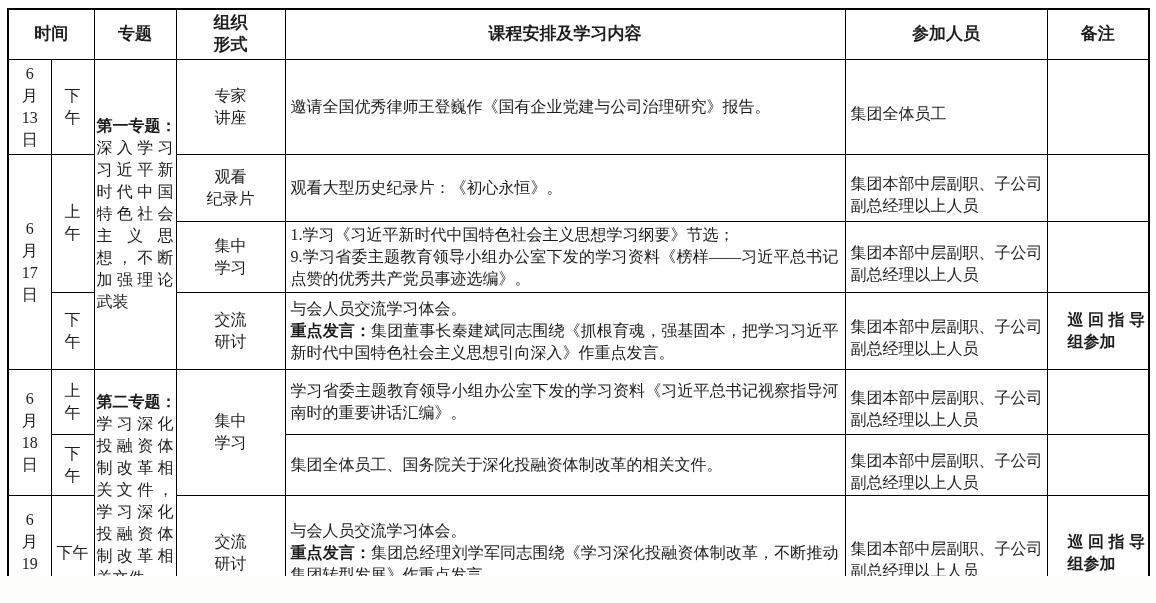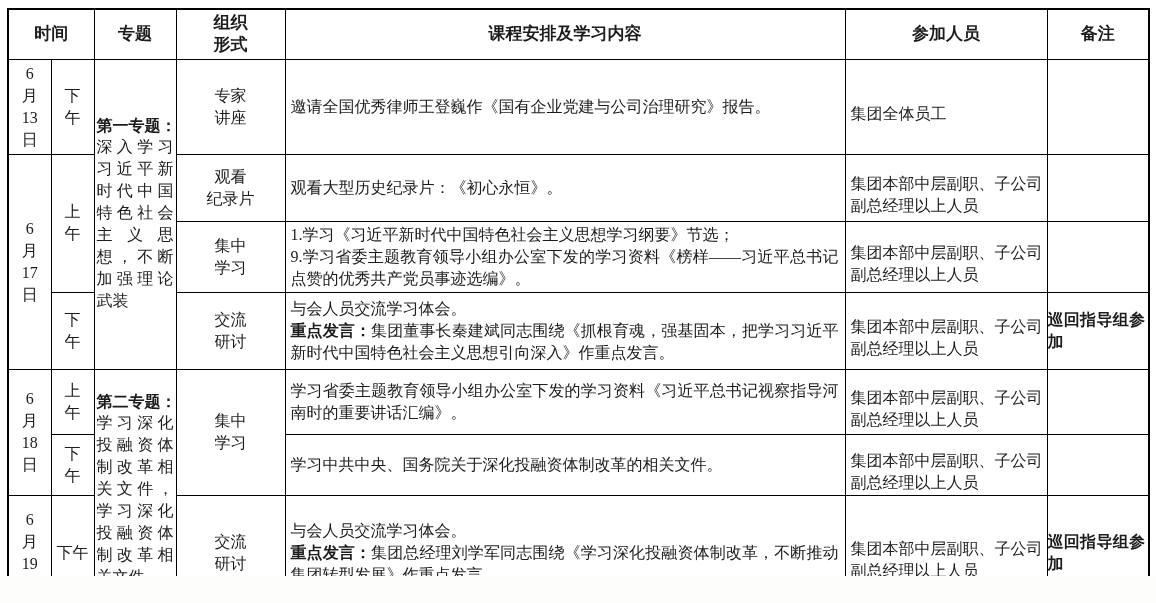--- a/index.html
+++ b/index.html
@@ -47,39 +47,38 @@
     padding: 1px 2px;
     vertical-align: middle;
   }
   td.topic .topic-title {
     font-weight: bold;
     white-space: nowrap;
   }
   td.topic .topic-body {
     text-align: justify;
     text-justify: inter-ideograph;
-    font-family: Liberation Mono, monospace;
   }
   td.content {
     text-align: justify;
     text-justify: inter-ideograph;
     padding: 1px 6px 1px 5px;
     margin-top: 11px;
   }
   td.content .para b { font-weight: bold; }
   td.participants {
     text-align: justify;
     text-justify: inter-ideograph;
     padding: 15px 4px 1px 5px;
   }
   td.remarks {
     text-align: justify;
     text-justify: inter-ideograph;
     font-weight: bold;
-    padding: 1px 3px 1px 0;
+    padding: 1px 3px 1px 20px;
   }
 </style>
 </head>
 <body>
 
 <div class="page">
   <table class="schedule">
     <colgroup>
       <col style="width:43px">
         <col style="width:43px">
@@ -178,21 +177,21 @@
         <div class="para">学习省委主题教育领导小组办公室下发的学习资料《习近平总书记视察指导河南时的重要讲话汇编》。</div>
       </td>
       <td class="participants">集团本部中层副职、子公司副总经理以上人员</td>
       <td class="remarks"></td>
     </tr>
 
     <tr style="height:46px">
       <td class="center">下
 午</td>
       <td class="content">
-        <div class="para">学习中共中央、国务院关于深化投融资体制改革的相关文件。</div>
+        <div class="para">集团全体员工、国务院关于深化投融资体制改革的相关文件。</div>
       </td>
       <td class="participants">集团本部中层副职、子公司副总经理以上人员</td>
       <td class="remarks"></td>
     </tr>
 
     <tr style="height:116px">
       <td class="center">6
 月
 19
 日</td>

